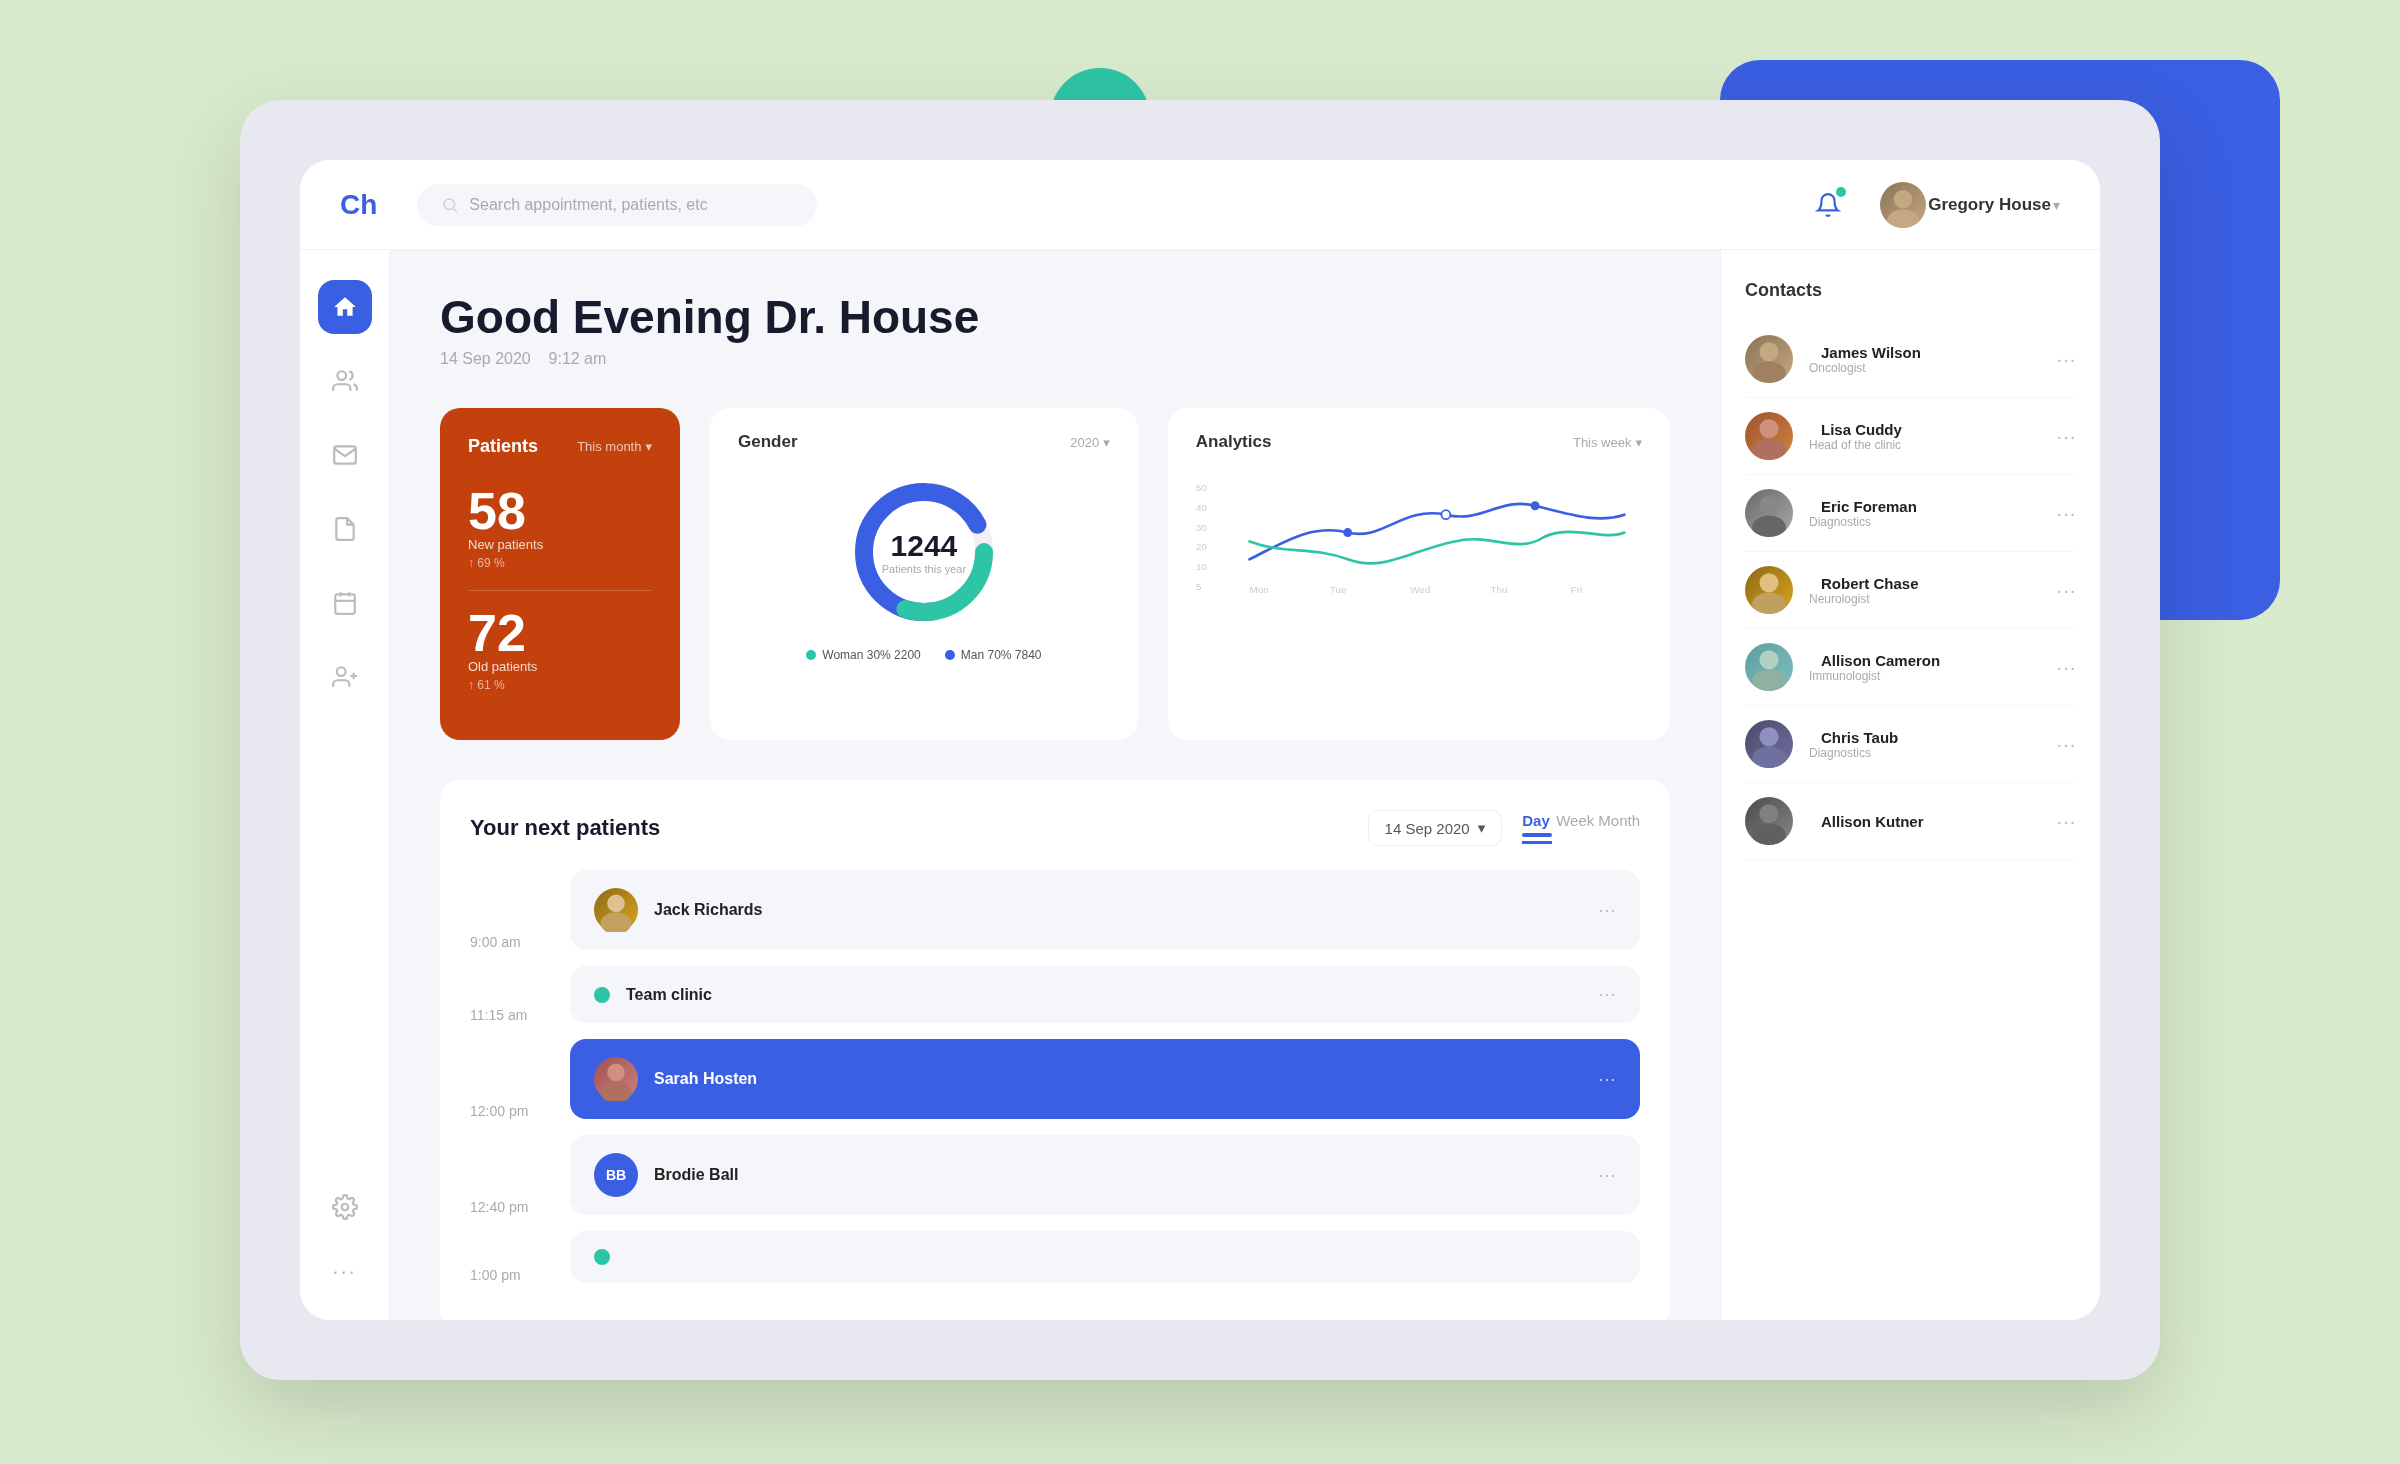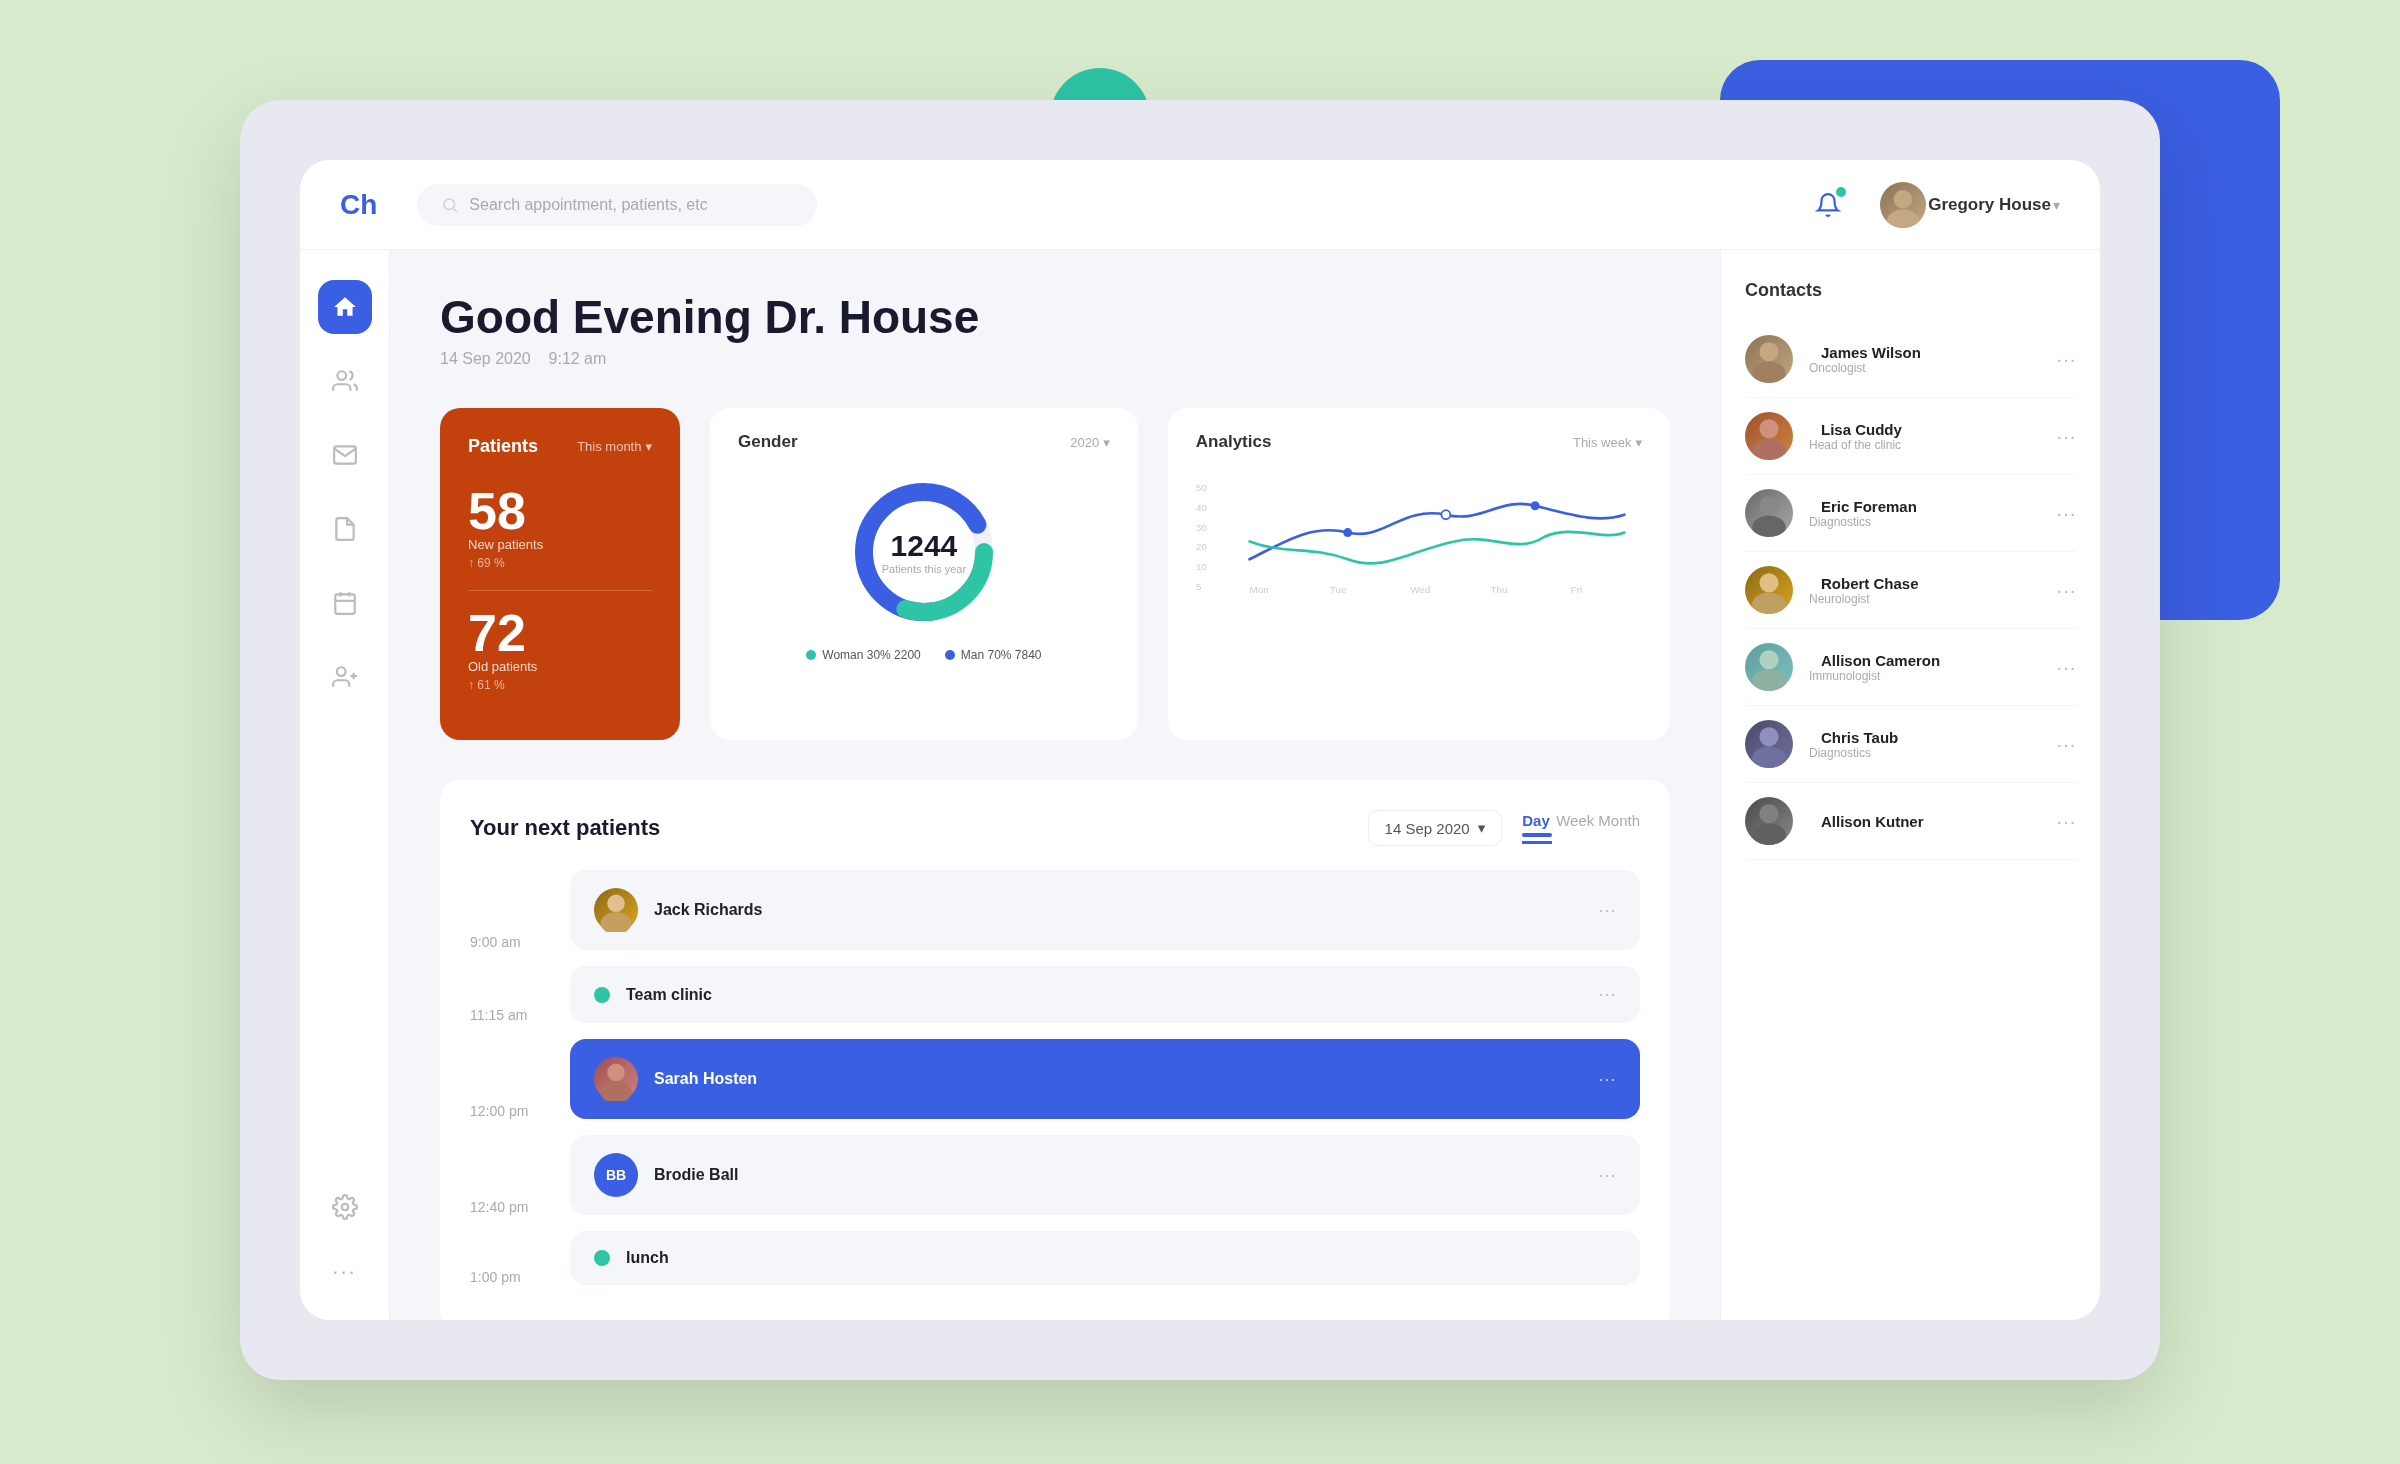--- a/index.html
+++ b/index.html
@@ -803,21 +803,20 @@
                 </div>
                 <span class="appt-name">Brodie Ball</span>
                 <span class="appt-dots">···</span>
               </div>
             </div>
 
             <div class="appointment-row">
               <div class="appt-time">1:00 pm</div>
               <div class="appt-card">
                 <div class="appt-green-dot"></div>
-                <span class="appt-name">lunch</span>
               </div>
             </div>
 
           </div>
         </div>
 
         <div class="contacts-panel">
           <div class="contacts-title">Contacts</div>
 
           <div class="contact-item">

